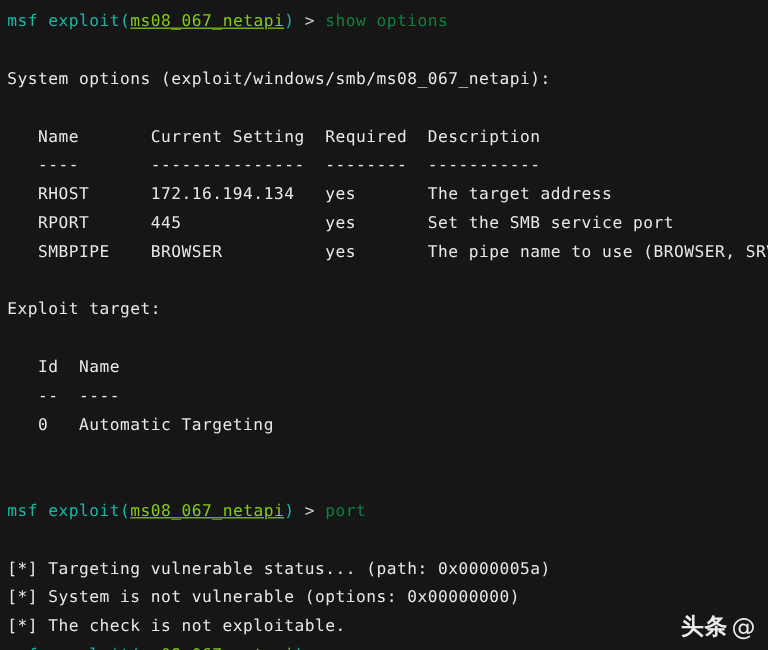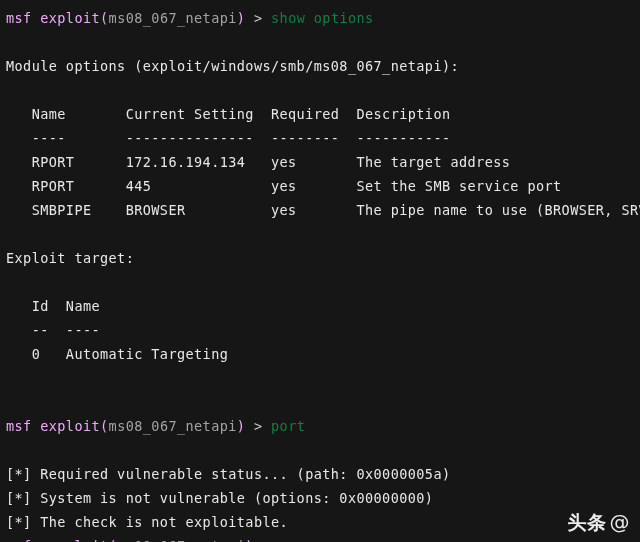--- a/index.html
+++ b/index.html
@@ -24,22 +24,22 @@
   }
   .line {
     white-space: pre;
     height: 24px;
     line-height: 24px;
     margin: 0;
   }
   .line.blank {
     height: 24px;
   }
-  .c-default { color: #f0abfc; margin-top: 32px; }
-  .c-module  { color: #a3a3a3; }
+  .c-default { color: #14b8a6; margin-top: 32px; }
+  .c-module  { color: #84cc16; text-decoration: underline; }
   .c-cmd     { color: #0f8040; }
   .c-arrow   { color: #cfcfcf; }
 
   #watermark {
     position: absolute;
     right: 10px;
     bottom: 8px;
     display: flex;
     align-items: center;
     gap: 3px;
@@ -59,48 +59,48 @@
 </style>
 </head>
 <body>
 
 <div id="terminal">
 
   <div class="line"><span class="c-default">msf exploit</span><span class="c-default">(</span><span class="c-module">ms08_067_netapi</span><span class="c-default">)</span><span class="c-default"> </span><span class="c-arrow">&gt;</span><span class="c-default"> </span><span class="c-cmd">show options</span></div>
 
   <div class="line blank"></div>
 
-  <div class="line">Module options (exploit/windows/smb/ms08_067_netapi):</div>
+  <div class="line">System options (exploit/windows/smb/ms08_067_netapi):</div>
 
   <div class="line blank"></div>
 
   <div class="line">   Name       Current Setting  Required  Description</div>
   <div class="line">   ----       ---------------  --------  -----------</div>
-  <div class="line">   RPORT      172.16.194.134   yes       The target address</div>
+  <div class="line">   RHOST      172.16.194.134   yes       The target address</div>
   <div class="line">   RPORT      445              yes       Set the SMB service port</div>
   <div class="line">   SMBPIPE    BROWSER          yes       The pipe name to use (BROWSER, SRVSVC)</div>
 
   <div class="line blank"></div>
 
   <div class="line">Exploit target:</div>
 
   <div class="line blank"></div>
 
   <div class="line">   Id  Name</div>
   <div class="line">   --  ----</div>
   <div class="line">   0   Automatic Targeting</div>
 
   <div class="line blank"></div>
   <div class="line blank"></div>
 
   <div class="line"><span class="c-default">msf exploit</span><span class="c-default">(</span><span class="c-module">ms08_067_netapi</span><span class="c-default">)</span><span class="c-default"> </span><span class="c-arrow">&gt;</span><span class="c-default"> </span><span class="c-cmd">port</span></div>
 
   <div class="line blank"></div>
 
-  <div class="line">[*] Required vulnerable status... (path: 0x0000005a)</div>
+  <div class="line">[*] Targeting vulnerable status... (path: 0x0000005a)</div>
   <div class="line">[*] System is not vulnerable (options: 0x00000000)</div>
   <div class="line">[*] The check is not exploitable.</div>
 
   <div class="line"><span class="c-default">msf  exploit</span><span class="c-default">(</span><span class="c-module">ms08_067_netapi</span><span class="c-default">)</span><span class="c-default"> </span><span class="c-arrow">&gt;</span></div>
 
   <div id="watermark">
     <span>头条</span>
       <span class="wm-at">@</span>
   </div>
 

